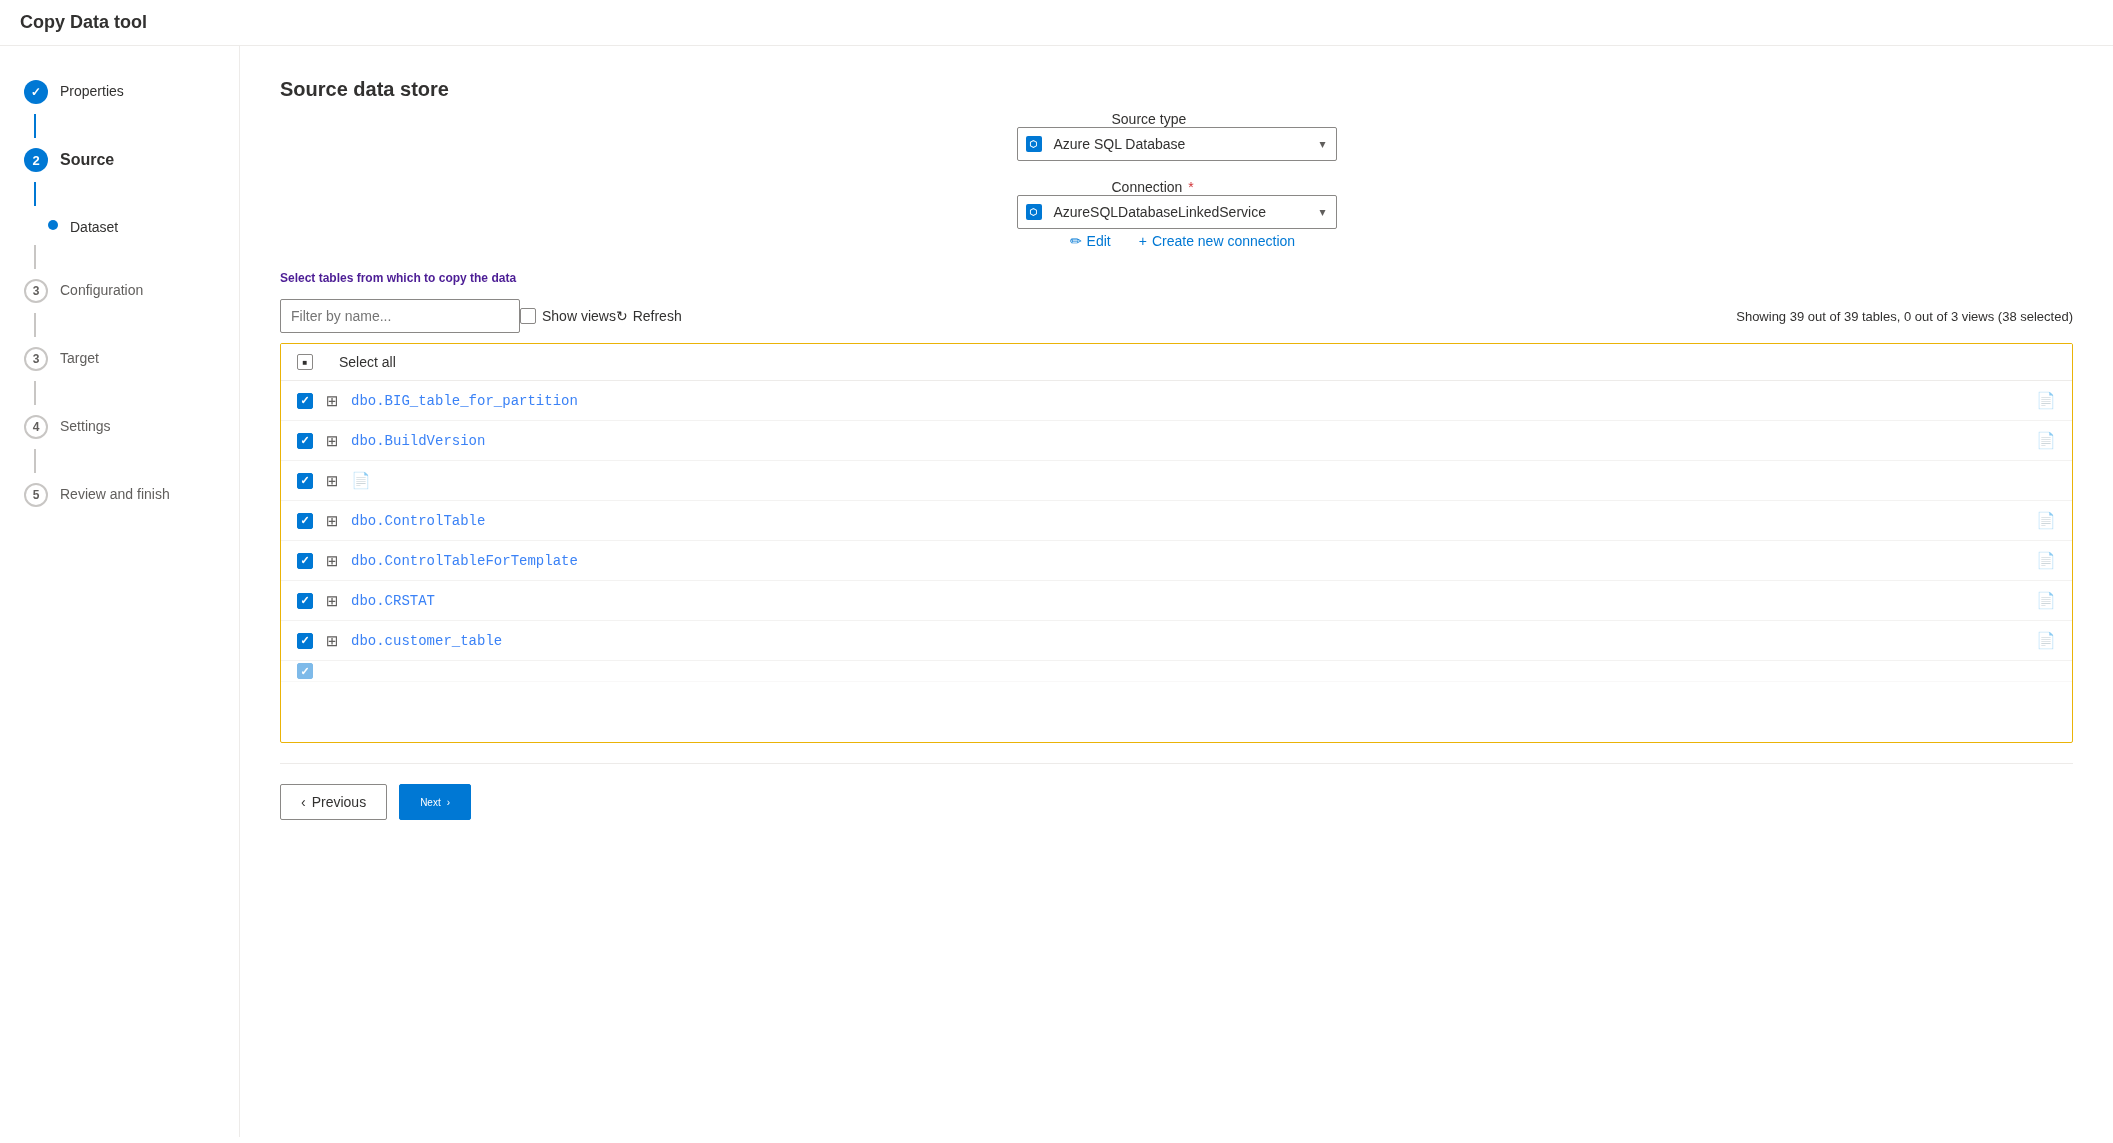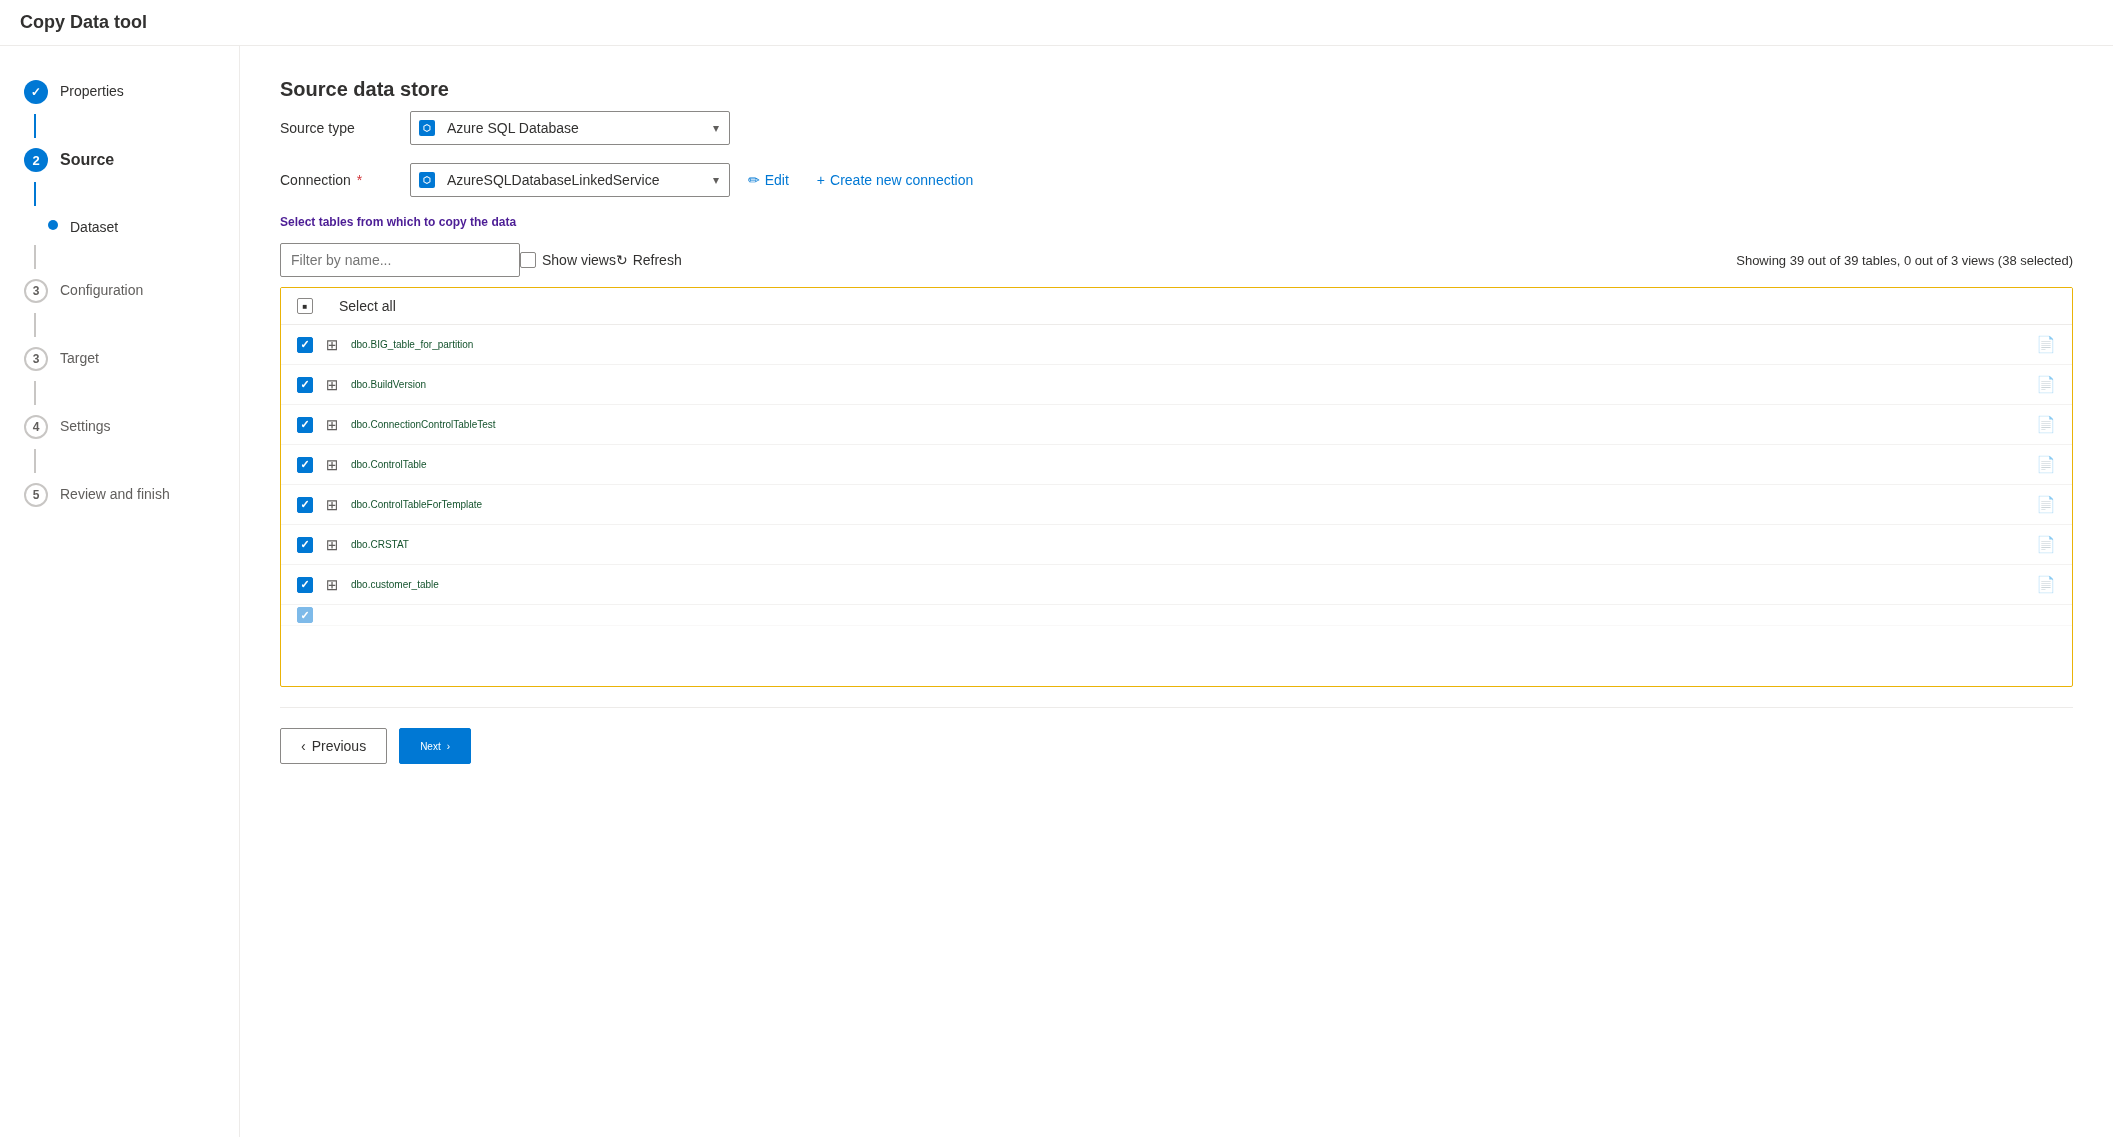--- a/index.html
+++ b/index.html
@@ -103,20 +103,21 @@
     .page-subtitle {
       font-size: 13px;
       color: #605e5c;
       margin-bottom: 28px;
     }
 
     .field-row {
       display: flex;
       align-items: center;
       margin-bottom: 18px;
+      flex-direction: column;
     }
 
     .field-label {
       width: 130px;
       font-size: 14px;
       color: #323130;
       flex-shrink: 0;
     }
 
     .field-label .required {
@@ -304,23 +305,24 @@
       margin: 0 10px;
       flex-shrink: 0;
       display: flex;
       align-items: center;
       justify-content: center;
       color: #605e5c;
       font-size: 15px;
     }
 
     .table-name {
-      font-size: 10px;
-      color: #14532d;
+      font-size: 14px;
+      color: #3b82f6;
       flex: 1;
+      font-family: Liberation Mono, monospace;
     }
 
     .row-action-icon {
       color: #0078d4;
       font-size: 16px;
       cursor: pointer;
       opacity: 0.8;
     }
 
     
@@ -496,21 +498,20 @@
       <div class="table-row">
         <div class="checkbox-checked"></div>
         <div class="table-icon">⊞</div>
         <span class="table-name">dbo.BuildVersion</span>
         <span class="row-action-icon">📄</span>
       </div>
 
       <div class="table-row">
         <div class="checkbox-checked"></div>
         <div class="table-icon">⊞</div>
-        <span class="table-name">dbo.ConnectionControlTableTest</span>
         <span class="row-action-icon">📄</span>
       </div>
 
       <div class="table-row">
         <div class="checkbox-checked"></div>
         <div class="table-icon">⊞</div>
         <span class="table-name">dbo.ControlTable</span>
         <span class="row-action-icon">📄</span>
       </div>
 

